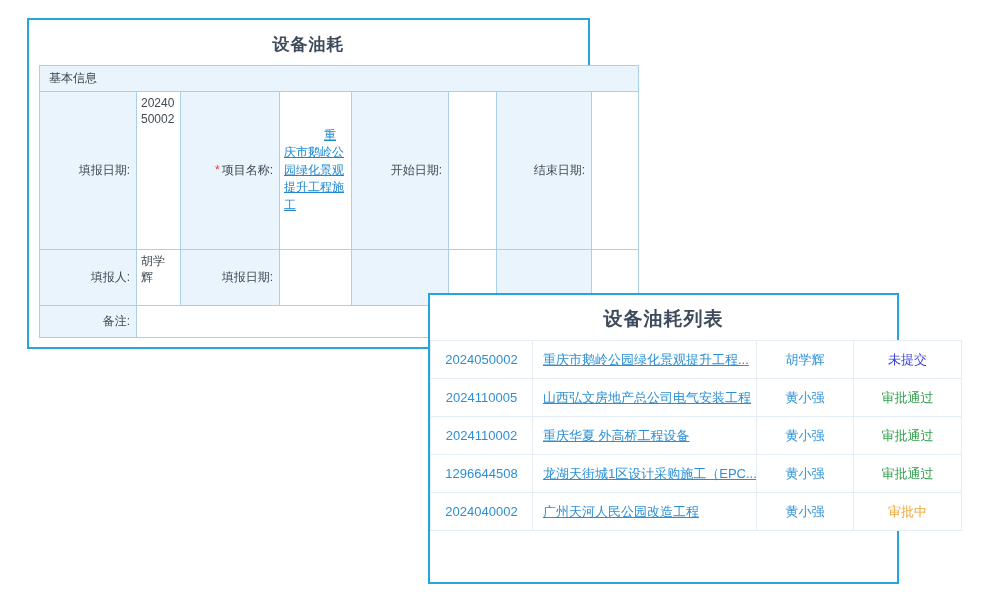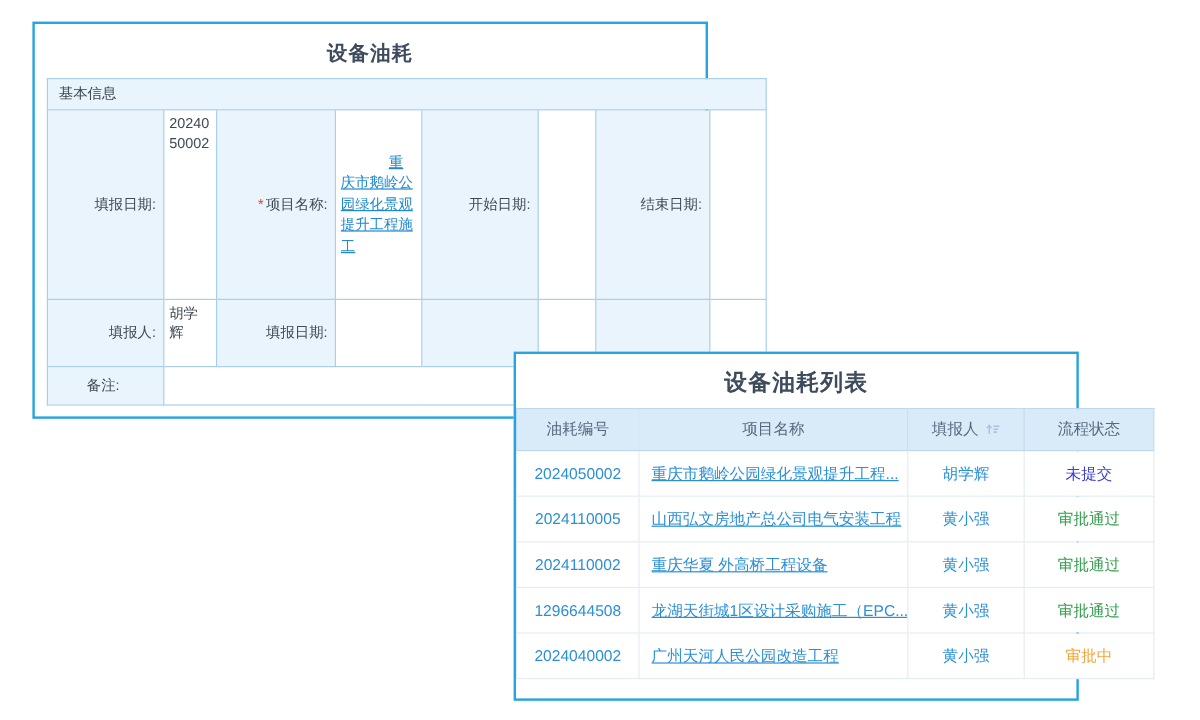--- a/index.html
+++ b/index.html
@@ -37,21 +37,21 @@
     background:#e9f4fd; text-align:right; vertical-align:middle;
     padding:2px 6px 2px 2px; color:#404a54;
   }
   #form-table td.val {
     background:#ffffff; text-align:left; vertical-align:top;
     padding:3px 4px; word-break:break-all; line-height:1.35;
   }
   #form-table td.val.mid { vertical-align:middle; }
   #form-table tr.fr1 td { height:158px; }
   #form-table tr.fr2 td { height:56px; }
-  #form-table tr.fr3 td { height:32px;text-align:center; }
+  #form-table tr.fr3 td { height:32px; }
   .req { color:#e53935; margin-right:2px; }
   .form-link {
     color:#1e88d0; text-decoration:underline; cursor:pointer; line-height:1.45;margin-left:40px;
   }
 
   
   #list-table {
     position:absolute; left:0; top:45px; width:531px;
     border-collapse:collapse; table-layout:fixed; font-size:13px;
   }
@@ -125,34 +125,20 @@
   <div class="panel-title">设备油耗列表</div>
 
   <table id="list-table">
     <colgroup>
       <col style="width:102px">
         <col style="width:224px">
         <col style="width:97px">
         <col style="width:108px">
     </colgroup>
     <tbody>
-        <tr>
-      <th>油耗编号</th>
-      <th>项目名称</th>
-      <th><span>填报人</span><svg class="sort-ic" width="13" height="13" viewBox="0 0 16 16">
-              <g stroke="#a4c6e4" stroke-width="1.6" fill="none">
-                <path d="M4.2 13V4.5"></path>
-                <path d="M2 7l2.2-2.6L6.4 7"></path>
-                <path d="M8.5 5.2h6"></path>
-                <path d="M8.5 8.2h4.8"></path>
-                <path d="M8.5 11.2h3.6"></path>
-              </g>
-            </svg></th>
-      <th>流程状态</th>
-    </tr>
     <tr>
       <td class="num">2024050002</td>
       <td class="project">重庆市鹅岭公园绿化景观提升工程...</td>
       <td>胡学辉</td>
       <td class="st-unsubmitted">未提交</td>
     </tr>
     <tr>
       <td class="num">2024110005</td>
       <td class="project">山西弘文房地产总公司电气安装工程</td>
       <td>黄小强</td>

